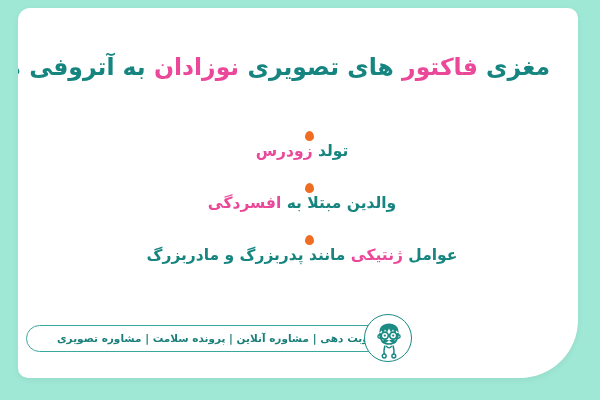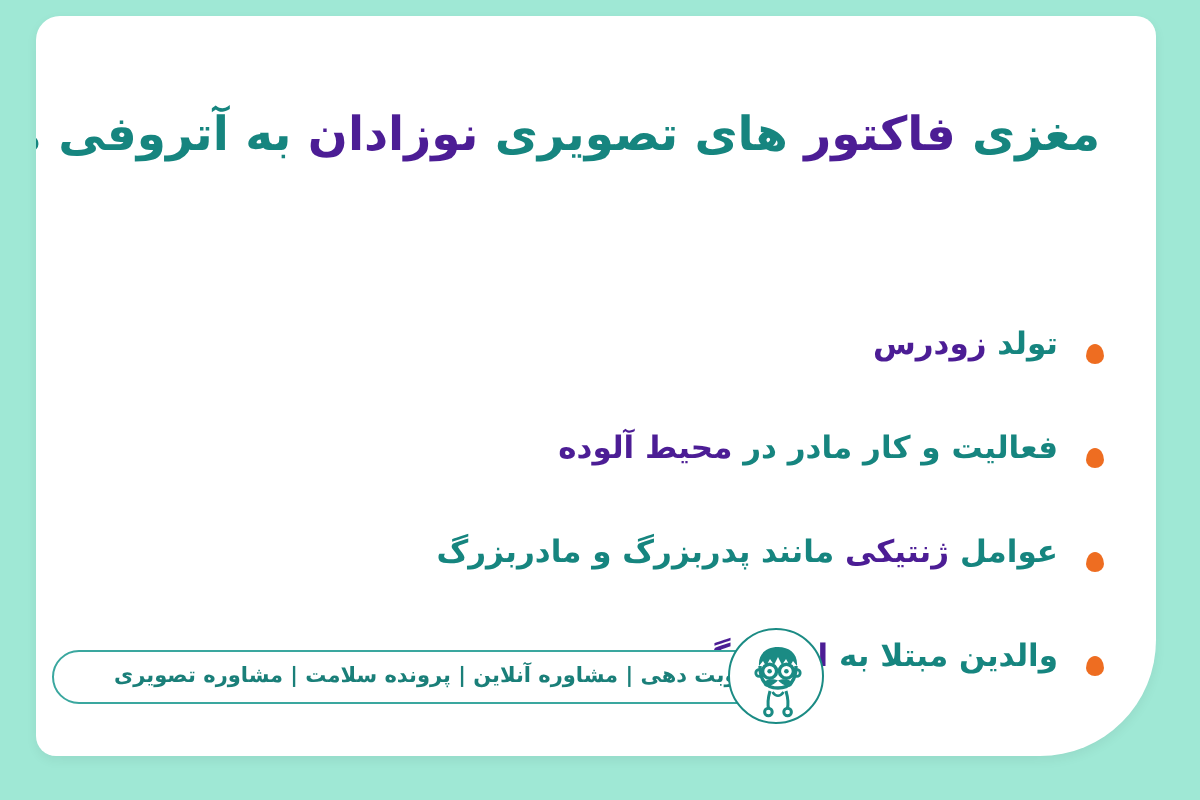--- a/index.html
+++ b/index.html
@@ -45,34 +45,35 @@
     top: 44px;
     text-align: center;
     direction: rtl;
     font-size: 23.5px;
     font-weight: bold;
     line-height: 1.35;
     letter-spacing: -0.2px;
     white-space: nowrap;
   }
   .t-teal   { color: #16857f; }
-  .t-orange { color: #4c1d95; }
+  .t-orange { color: #ec4899; }
 
   
   #bullets {
     position: absolute;
     right: 26px;
     top: 122px;
     width: 500px;
     direction: rtl;
   }
 
   .bullet-row {
     display: flex;
-    align-items: flex-end;
+    flex-direction: column;
+    align-items: center;
     justify-content: flex-start;
     height: 52px;
   }
 
   .bullet-dot {
     flex: 0 0 auto;
     width: 9px;
     height: 10px;
     background: #ee6d21;
     border-radius: 50% 50% 50% 50% / 60% 60% 40% 40%;
@@ -143,29 +144,25 @@
 
     <h1 id="title"><span class="t-teal">مغزی </span><span class="t-orange">فاکتور </span><span class="t-teal">های تصویری </span><span class="t-orange">نوزادان </span><span class="t-teal">به آتروفی مغزی</span></h1>
 
     <div id="bullets">
         <div class="bullet-row">
           <span class="bullet-dot"></span>
           <span class="bullet-text"><span class="t-teal">تولد </span><span class="t-orange">زودرس</span></span>
         </div>
         <div class="bullet-row">
           <span class="bullet-dot"></span>
-          <span class="bullet-text"><span class="t-teal">فعالیت و کار مادر در </span><span class="t-orange">محیط آلوده</span></span>
+          <span class="bullet-text"><span class="t-teal">والدین مبتلا به </span><span class="t-orange">افسردگی</span></span>
         </div>
         <div class="bullet-row">
           <span class="bullet-dot"></span>
           <span class="bullet-text"><span class="t-teal">عوامل </span><span class="t-orange">ژنتیکی </span><span class="t-teal">مانند پدربزرگ و مادربزرگ</span></span>
-        </div>
-        <div class="bullet-row">
-          <span class="bullet-dot"></span>
-          <span class="bullet-text"><span class="t-teal">والدین مبتلا به </span><span class="t-orange">افسردگی</span></span>
         </div>
       </div>
 
     <div id="footer">
 
       <div id="logo-badge">
         <svg width="48" height="48" viewBox="0 0 48 48" aria-hidden="true">
 
           <path d="M14.5 18 C14 12, 18 8.5, 24 8.5 C30 8.5, 34 12, 33.5 18
                    L31.5 15.5 L30 18 L28 14.5 L26 17.5 L24 13.5 L22 17.5

